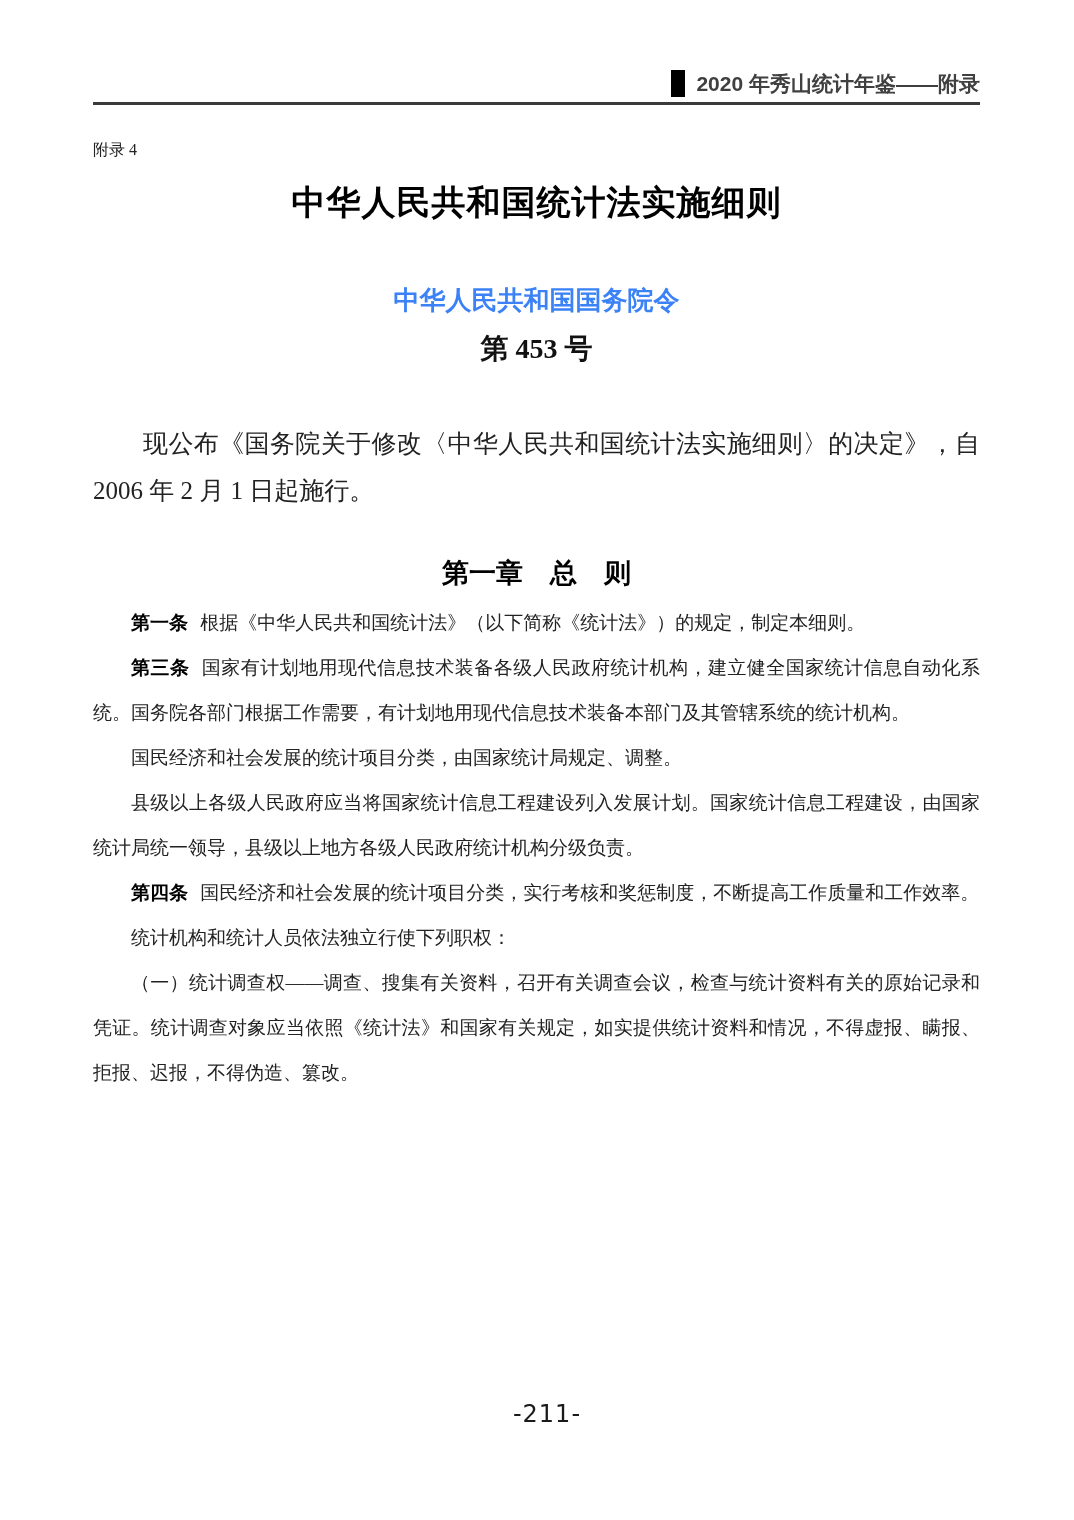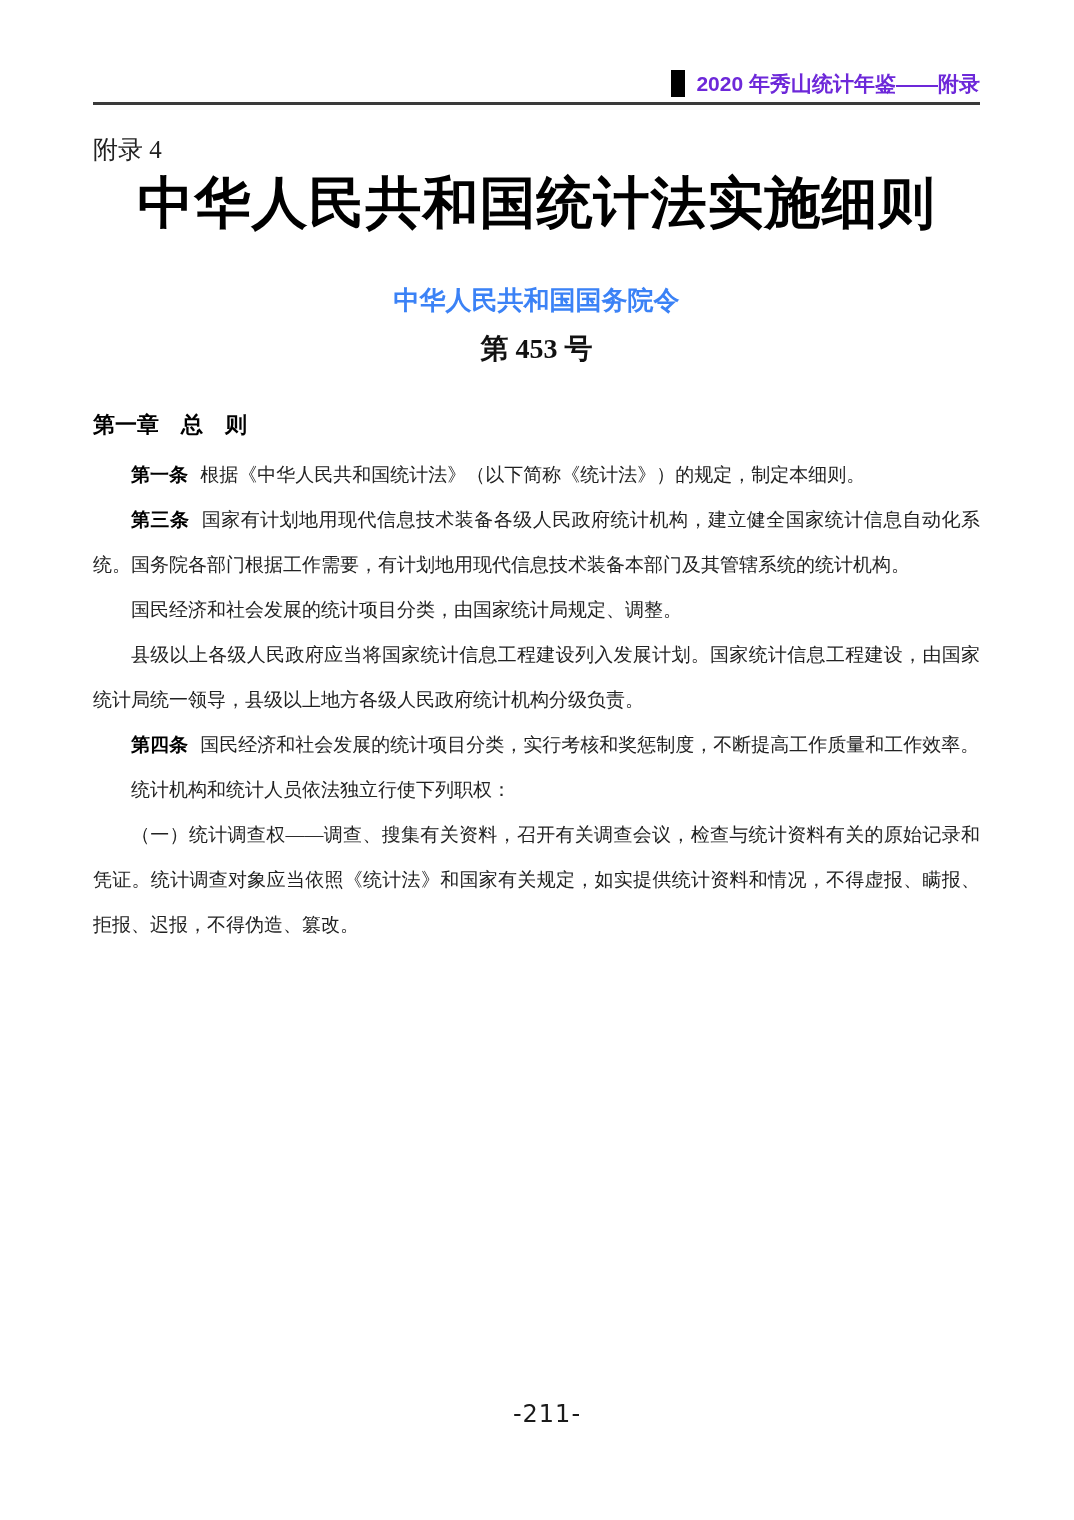--- a/index.html
+++ b/index.html
@@ -24,48 +24,48 @@
 
   
   .running-header {
     display: flex;
     justify-content: flex-end;
     align-items: center;
     padding-top: 70px;
     font-family: "Liberation Sans", "DejaVu Sans", sans-serif;
     font-size: 21px;
     font-weight: bold;
-    color: #6d28d9;
+    color: #404040;
     line-height: 27px;
   }
   .header-marker {
     display: inline-block;
     width: 14px;
     height: 27px;
     background: #000000;
     margin-right: 11px;
     flex: 0 0 auto;
   }
   .header-rule {
     border: none;
     border-top: 3px solid #3a3a3a;
     margin: 5px 0 0 0;
   }
 
   
   .appendix-label {
     margin-top: 28px;
-    font-size: 25px;
+    font-size: 16px;
     line-height: 33px;
     color: #222222;
   }
   .doc-title {
     margin: 14px 0 0 0;
     text-align: center;
-    font-size: 56px;
+    font-size: 34px;
     line-height: 46px;
     font-weight: 900;
     letter-spacing: 1px;
     color: #000000;
     font-family: "Liberation Serif", "DejaVu Serif", serif;
   }
   .decree-issuer {
     margin-top: 58px;
     text-align: center;
     font-size: 26px;
@@ -86,21 +86,22 @@
   .promulgation {
     margin: 54px 0 0 0;
     font-size: 25px;
     line-height: 47px;
     text-indent: 2em;
     text-align: justify;
     color: #222222;
   }
   .chapter-heading {
     margin: 42px 0 0 0;
-    font-size: 22px;
+    text-align: center;
+    font-size: 27px;
     line-height: 34px;
     font-weight: 900;
     color: #000000;
     font-family: "Liberation Sans", "DejaVu Sans", sans-serif;
   }
   .article-paragraphs {
     margin-top: 10px;
   }
   .body-para {
     margin: 0;
@@ -142,20 +143,21 @@
     </div>
     <hr class="header-rule">
 
     <div class="appendix-label">附录 4</div>
 
     <h1 class="doc-title">中华人民共和国统计法实施细则</h1>
 
     <div class="decree-issuer">中华人民共和国国务院令</div>
     <div class="decree-number">第 453 号</div>
 
+    <p class="promulgation">现公布《国务院关于修改〈中华人民共和国统计法实施细则〉的决定》，自 2006 年 2 月 1 日起施行。</p>
 
     <h2 class="chapter-heading">第一章　总　则</h2>
 
     <div class="article-paragraphs">
         <p class="body-para"><b class="article-label">第一条</b><span>根据《中华人民共和国统计法》（以下简称《统计法》）的规定，制定本细则。</span></p>
         <p class="body-para"><b class="article-label">第三条</b><span>国家有计划地用现代信息技术装备各级人民政府统计机构，建立健全国家统计信息自动化系统。国务院各部门根据工作需要，有计划地用现代信息技术装备本部门及其管辖系统的统计机构。</span></p>
         <p class="body-para"><span>国民经济和社会发展的统计项目分类，由国家统计局规定、调整。</span></p>
         <p class="body-para"><span>县级以上各级人民政府应当将国家统计信息工程建设列入发展计划。国家统计信息工程建设，由国家统计局统一领导，县级以上地方各级人民政府统计机构分级负责。</span></p>
         <p class="body-para"><b class="article-label">第四条</b><span>国民经济和社会发展的统计项目分类，实行考核和奖惩制度，不断提高工作质量和工作效率。</span></p>
         <p class="body-para"><span>统计机构和统计人员依法独立行使下列职权：</span></p>

